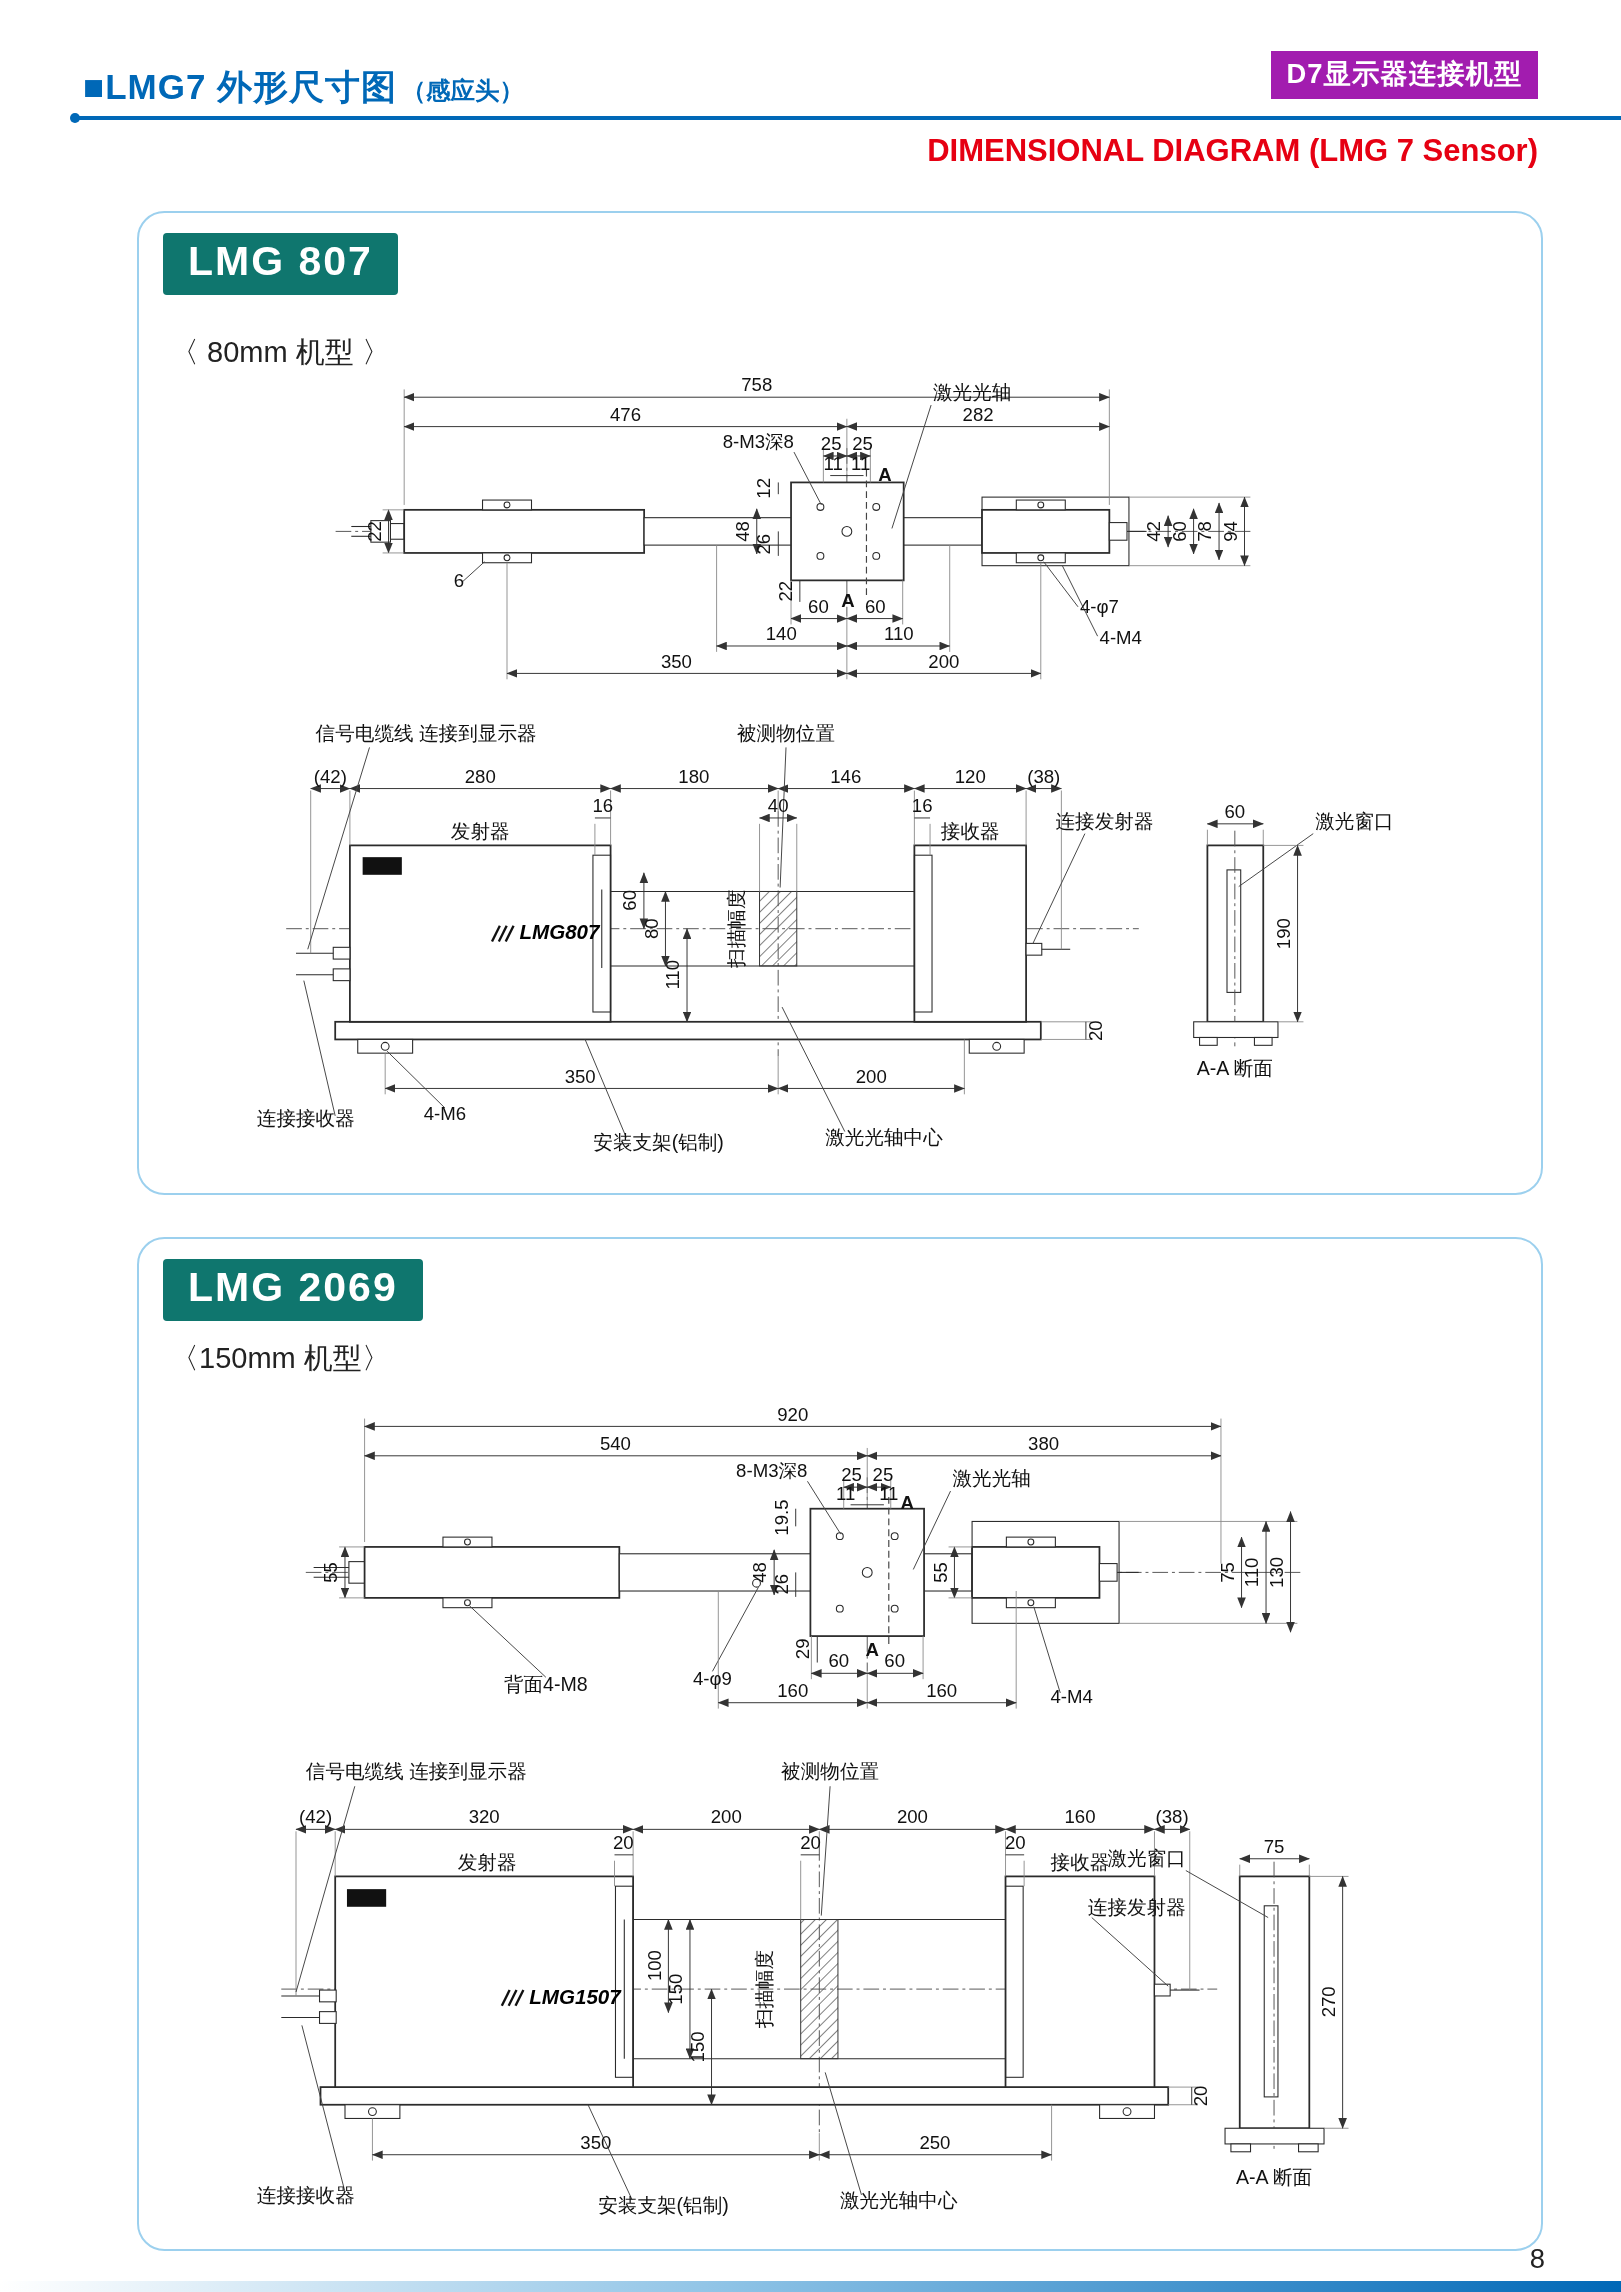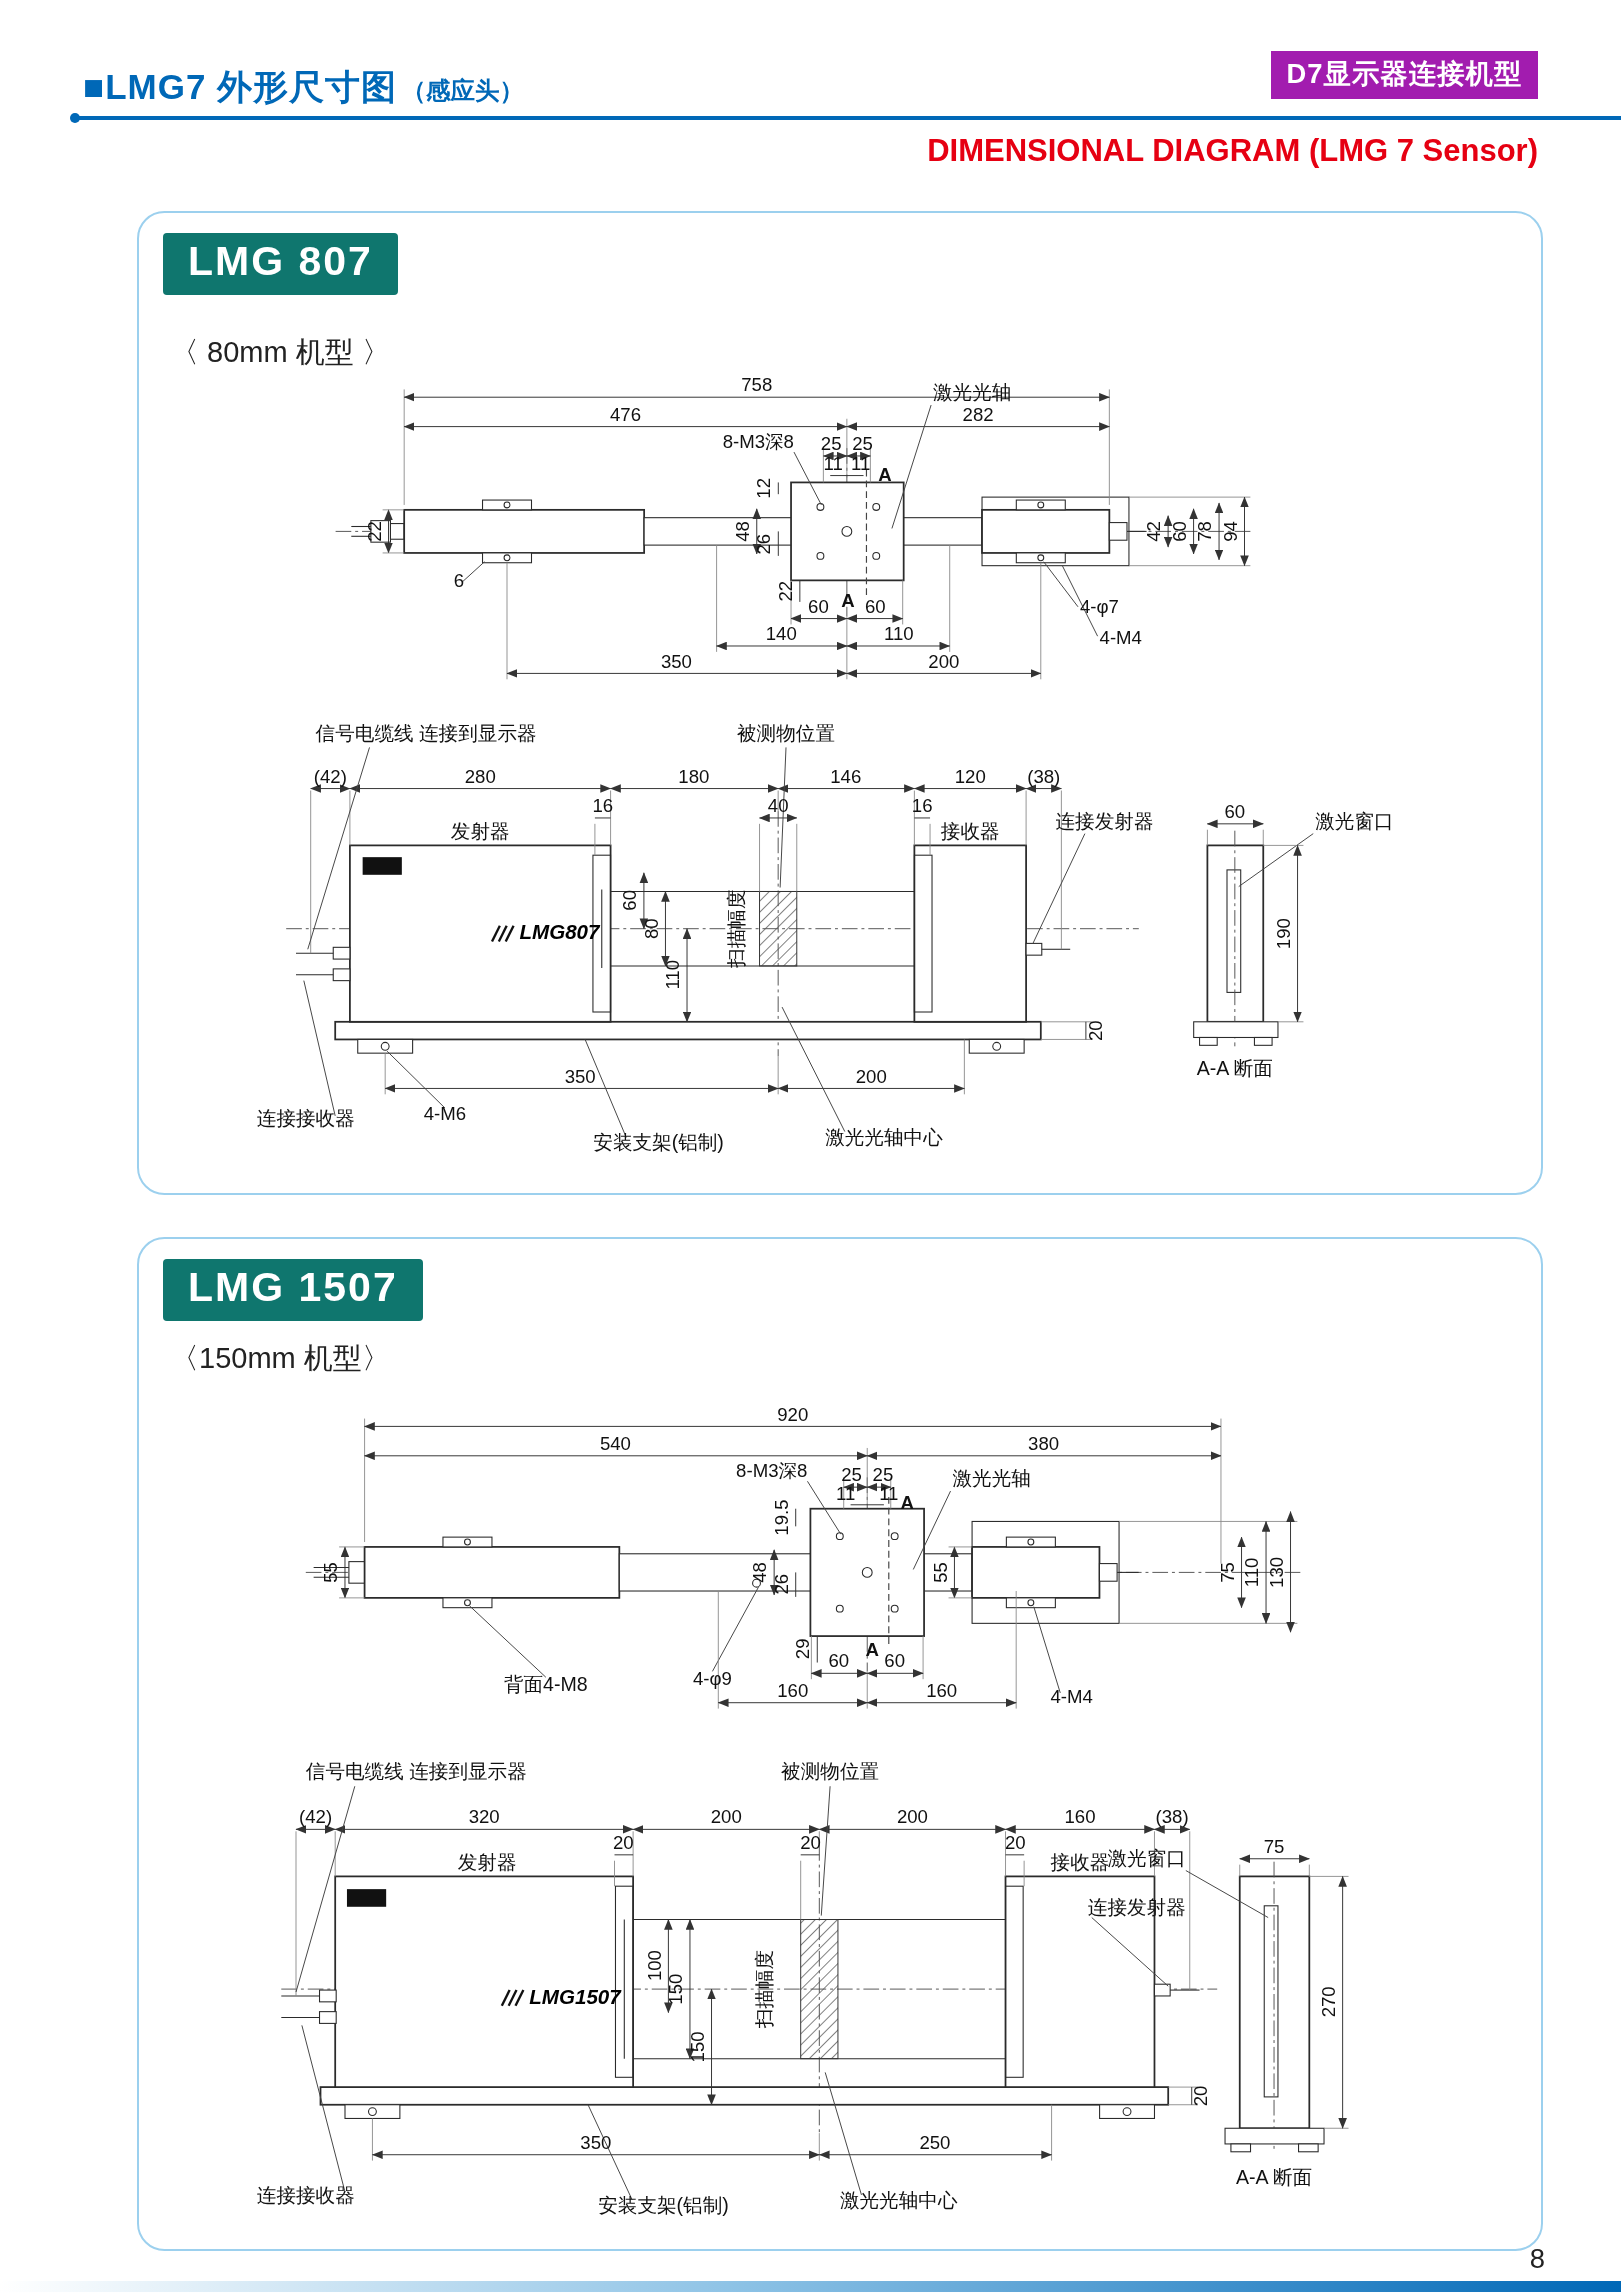--- a/index.html
+++ b/index.html
@@ -304,21 +304,21 @@
         <text class="lbl mid" x="687" y="382">200</text>
         <text class="lbl mid" transform="rotate(-90 922 329)" x="922" y="329">20</text>
         <text class="lbl zh mid" x="470" y="450">安装支架(铝制)</text>
         <text class="lbl zh mid" x="700" y="445">激光光轴中心</text>
         <text class="lbl zh mid" x="1058" y="374">A-A 断面</text>
       </g>
     </svg>
   </div>
 
   <div class="panel panel2">
-    <div class="panel-title">LMG 1507</div>
+    <div class="panel-title">LMG 2069</div>
     <div class="panel-sub">〈150mm 机型〉</div>
 
     <svg class="drawing" style="left:108px;top:152px;" width="1215" height="353" viewBox="0 0 1240 360">
       <defs>
         <marker id="ae3" viewBox="0 0 10 8" markerWidth="11" markerHeight="9" refX="9.5" refY="4" orient="auto">
             <path d="M0 0L10 4L0 8z" fill="#333"></path>
           </marker>
         <marker id="as3" viewBox="0 0 10 8" markerWidth="11" markerHeight="9" refX="0.5" refY="4" orient="auto">
             <path d="M10 0L0 4L10 8z" fill="#333"></path>
           </marker>

